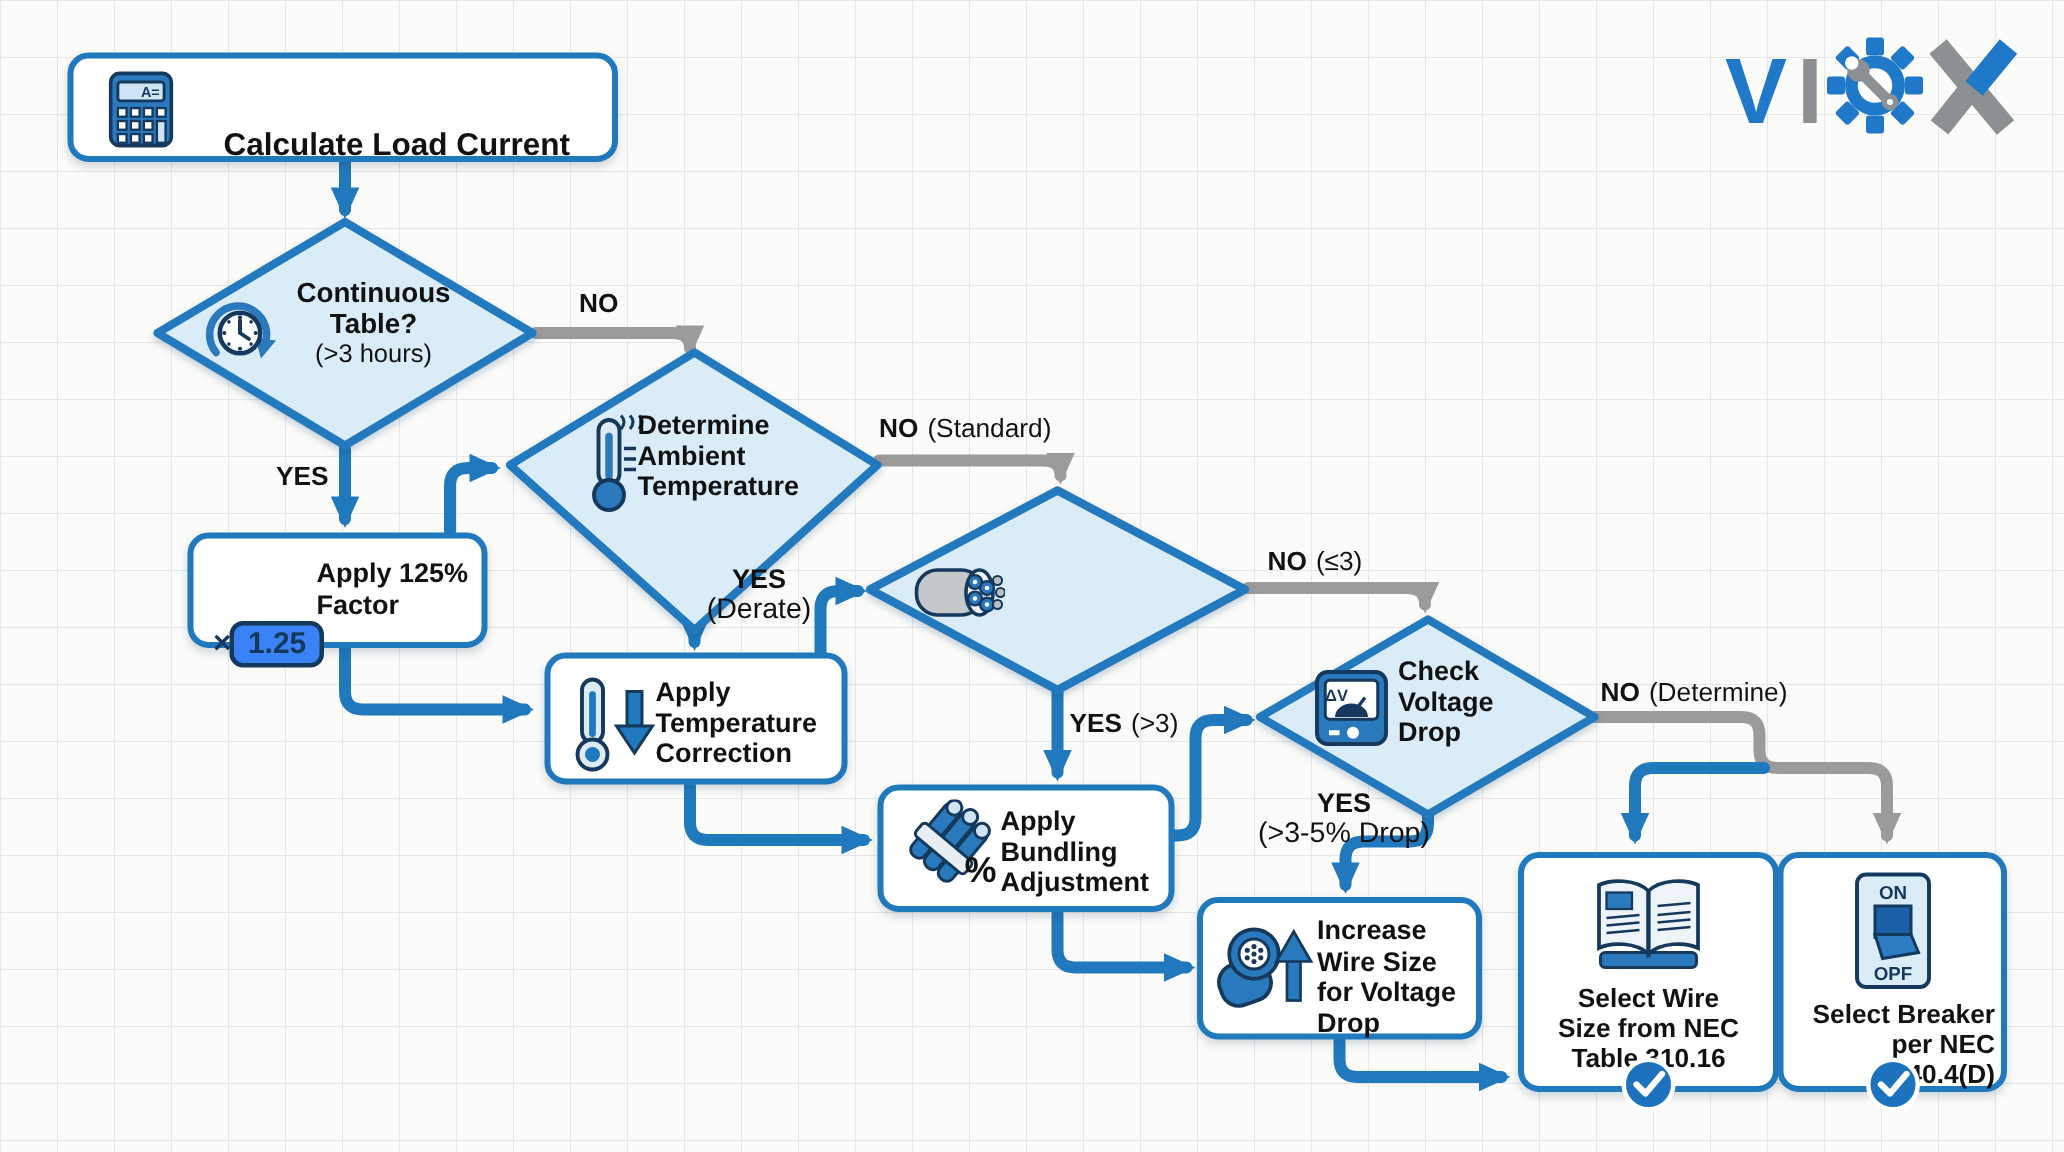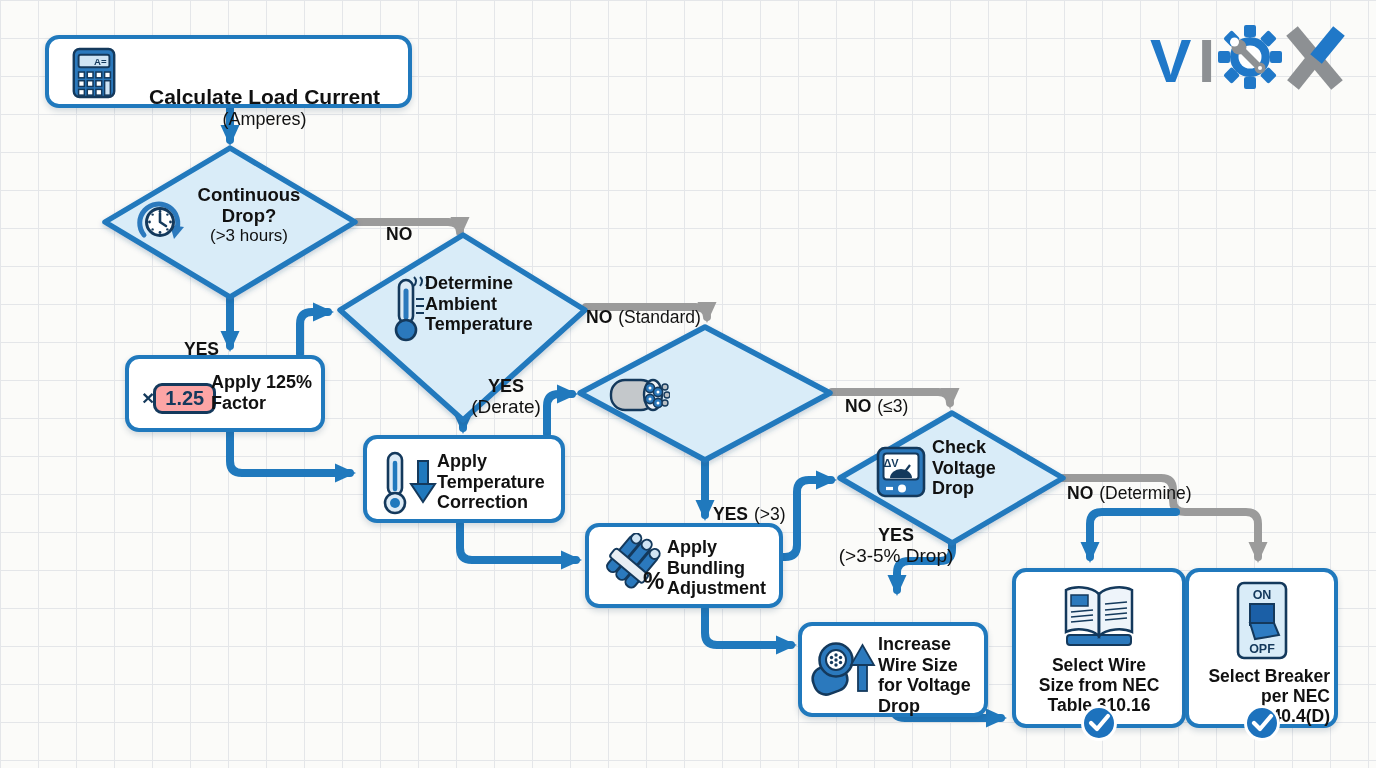--- a/index.html
+++ b/index.html
@@ -15,30 +15,30 @@
   }
   #wires{position:absolute;left:0;top:0;z-index:1;}
   .pbox{
     position:absolute;background:#fff;border:4px solid #2079bd;border-radius:14px;
     box-shadow:0 3px 6px rgba(25,60,95,.18);z-index:2;box-sizing:border-box;
   }
   .dcontent{position:absolute;z-index:2;}
   .icon{position:absolute;}
   .ntitle{font-weight:bold;font-size:18px;line-height:1.14;color:#111;white-space:pre-line;}
   .nsub{font-size:17px;color:#111;white-space:pre-line;}
-  .elabel{position:absolute;z-index:3;font-size:17.5px;white-space:nowrap;color:#111;margin-top:32px;}
+  .elabel{position:absolute;z-index:3;font-size:17.5px;white-space:nowrap;color:#111;}
   .elabel .bl{font-weight:bold;}
   .elabel .q{font-weight:400;margin-left:6px;}
   .elabel2{position:absolute;z-index:3;text-align:center;line-height:1.12;color:#111;}
   .elabel2 .bl{font-weight:bold;font-size:18px;}
   .elabel2 .ql{font-weight:400;font-size:19px;}
   .centercol{display:flex;flex-direction:column;align-items:center;text-align:center;}
   .xbadge{
-    display:inline-block;background:#fca5a5;border:3px solid #14395c;border-radius:9px;
-    padding:1px 9px;font-weight:bold;font-size:20px;color:#14395c;
+    display:inline-block;background:#3b82f6;border:3px solid #14395c;border-radius:9px;
+    padding:1px 9px;font-weight:bold;font-size:20px;color:#14395c;margin-top:31px;
   }
   .xsign{font-weight:bold;font-size:21px;color:#14395c;margin-right:-4px;position:relative;left:-3px;}
   .pct{position:absolute;font-weight:bold;font-size:24px;color:#111;z-index:3;}
   .checkbadge{position:absolute;left:50%;bottom:-19px;transform:translateX(-50%);z-index:4;}
   #logo{position:absolute;left:1150px;top:22px;z-index:2;}
 </style>
 </head>
 <body>
 
 <div id="canvas">
@@ -100,21 +100,20 @@
           <rect x="16" y="35" width="6" height="6"></rect>
           <rect x="25" y="35" width="6" height="6"></rect>
         <rect x="7" y="44" width="6" height="6"></rect>
           <rect x="16" y="44" width="6" height="6"></rect>
           <rect x="25" y="44" width="6" height="6"></rect>
         <rect x="34" y="35" width="6" height="15" fill="#cfe4f4"></rect>
       </g>
     </svg>
     <div style="position:absolute;left:80px;right:8px;top:10px;text-align:center;margin-top:36px;">
       <div class="ntitle" style="font-size:21px;">Calculate Load Current</div>
-      <div class="nsub" style="font-size:18px;">(Amperes)</div>
     </div>
   </div>
 
   <div class="dcontent" style="left:105px;top:148px;width:250px;height:149px;">
     <svg class="icon" style="left:28px;top:46px;" width="54" height="54" viewBox="0 0 54 54">
       <path d="M11 41 A19 19 0 1 1 43 37" stroke="#2b79bd" stroke-width="5" fill="none" stroke-linecap="round"></path>
       <polygon points="37,31 51,33 41,45" fill="#2b79bd"></polygon>
       <circle cx="27" cy="28" r="13.5" fill="#ffffff" stroke="#14395c" stroke-width="3"></circle>
       <g fill="#14395c">
         <circle cx="27" cy="17.5" r="1.4"></circle>
@@ -123,21 +122,21 @@
           <circle cx="37.5" cy="28" r="1.4"></circle>
         <circle cx="19.6" cy="20.6" r="1.2"></circle>
           <circle cx="34.4" cy="20.6" r="1.2"></circle>
         <circle cx="19.6" cy="35.4" r="1.2"></circle>
           <circle cx="34.4" cy="35.4" r="1.2"></circle>
       </g>
       <path d="M27 28 L27 19.5 M27 28 L33 32" stroke="#14395c" stroke-width="2.6" stroke-linecap="round" fill="none"></path>
     </svg>
     <div style="position:absolute;left:78px;top:36px;width:132px;text-align:center;">
       <div class="ntitle" style="font-size:18.5px;">Continuous
-Drop?</div>
+Table?</div>
       <div class="nsub">(&gt;3 hours)</div>
     </div>
   </div>
 
   <div class="pbox" style="left:125px;top:355px;width:200px;height:77px;">
     <div style="position:absolute;left:16px;top:24px;white-space:nowrap;">
       <span class="xsign">×</span><span class="xbadge">1.25</span>
     </div>
     <div class="ntitle" style="position:absolute;left:82px;top:13px;width:112px;">Apply 125%
 Factor</div>
@@ -226,21 +225,21 @@
       <path d="M14 32 A11 9 0 0 1 36 32 Z" fill="#14395c"></path>
       <line x1="25" y1="31" x2="34" y2="19" stroke="#14395c" stroke-width="2.2"></line>
       <circle cx="26" cy="42.5" r="4" fill="#ffffff"></circle>
       <line x1="10" y1="42.5" x2="17" y2="42.5" stroke="#ffffff" stroke-width="3.2"></line>
     </svg>
     <div class="ntitle" style="position:absolute;left:92px;top:24px;width:120px;">Check
 Voltage
 Drop</div>
   </div>
 
-  <div class="pbox" style="left:798px;top:598px;width:190px;height:95px;margin-top:24px;">
+  <div class="pbox" style="left:798px;top:598px;width:190px;height:95px;">
     <svg class="icon" style="left:8px;top:10px;" width="66" height="72" viewBox="0 0 66 70">
       <rect x="3" y="28" width="34" height="28" rx="12" fill="#2b79bd" stroke="#14395c" stroke-width="2.5" transform="rotate(-20 20 42)"></rect>
       <circle cx="26" cy="23" r="16.5" fill="#2b79bd" stroke="#14395c" stroke-width="2.5"></circle>
       <circle cx="26" cy="23" r="10" fill="#ffffff" stroke="#14395c" stroke-width="2"></circle>
       <g fill="#14395c">
         <circle cx="26" cy="23" r="1.7"></circle>
           <circle cx="26" cy="18" r="1.7"></circle>
           <circle cx="26" cy="28" r="1.7"></circle>
         <circle cx="21.5" cy="20.5" r="1.7"></circle>
           <circle cx="30.5" cy="20.5" r="1.7"></circle>

